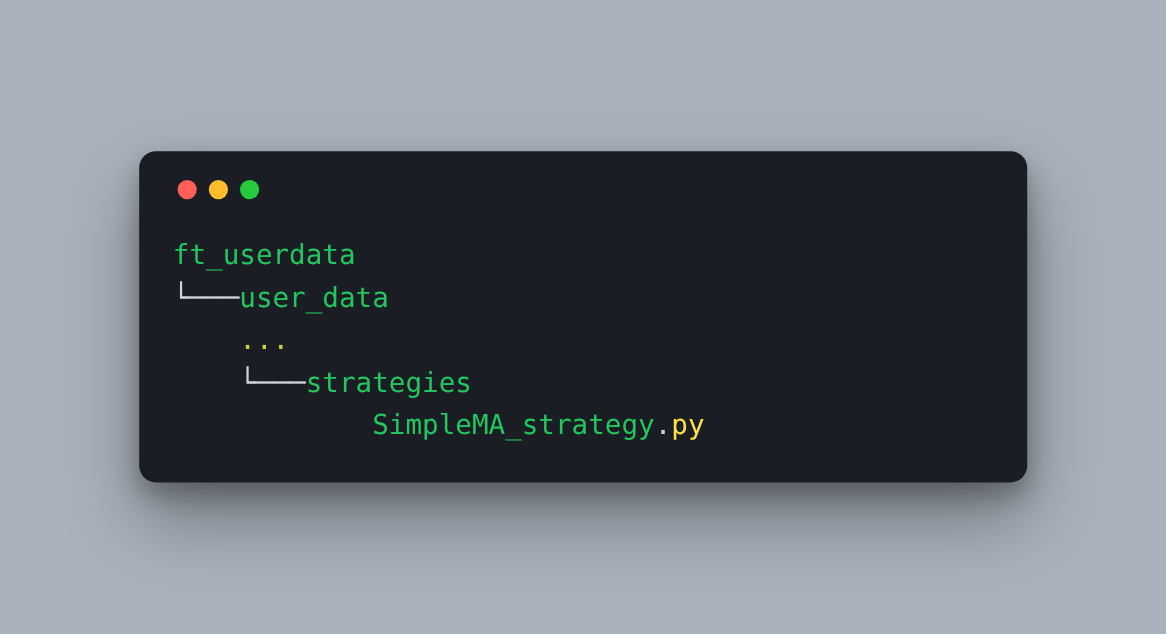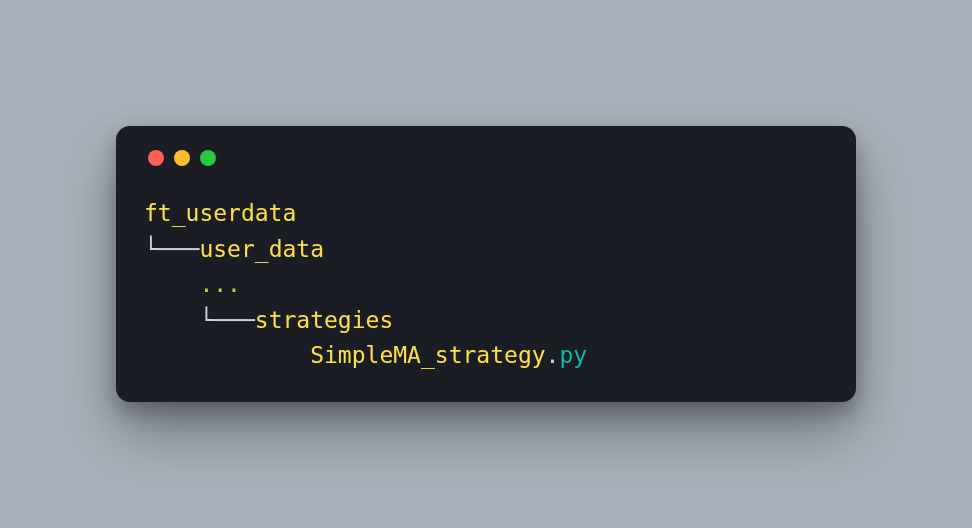--- a/index.html
+++ b/index.html
@@ -33,24 +33,24 @@
   .dot.red { background: #ff5f56; }
   .dot.yellow { background: #ffbd2e; }
   .dot.green { background: #27c93f; }
   .code {
     font-size: 23px;
     line-height: 1.55;
     white-space: pre;
     color: #6bc2d4;
     font-weight: 400;
   }
-  .cyan { color: #fde047; }
+  .cyan { color: #22c55e; }
   .tree { color: #d0d4da; }
   .yellow { color: #cfcf3a; }
-  .purple { color: #14b8a6; }
+  .purple { color: #fde047; }
 </style>
 </head>
 <body>
 
 <div class="terminal">
   <div class="titlebar">
     <div class="dot red"></div>
     <div class="dot yellow"></div>
     <div class="dot green"></div>
   </div>

